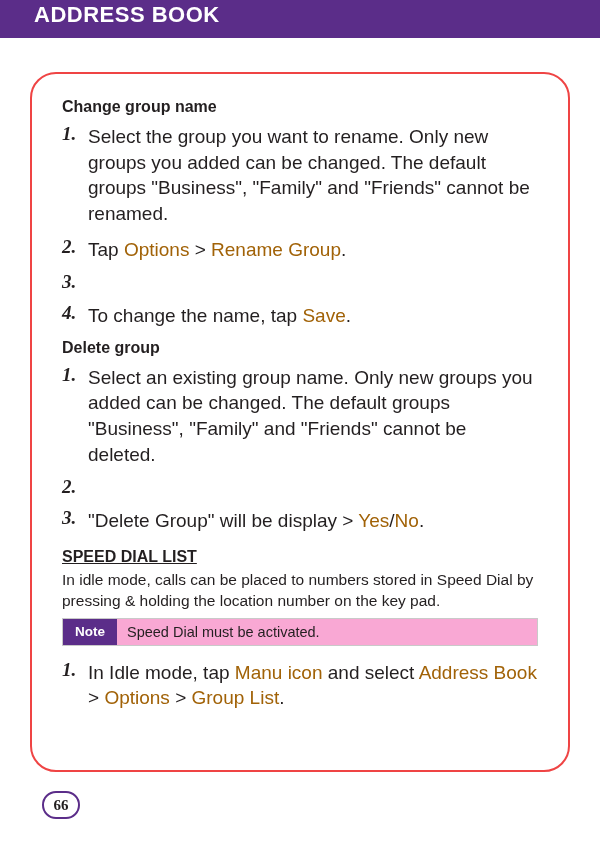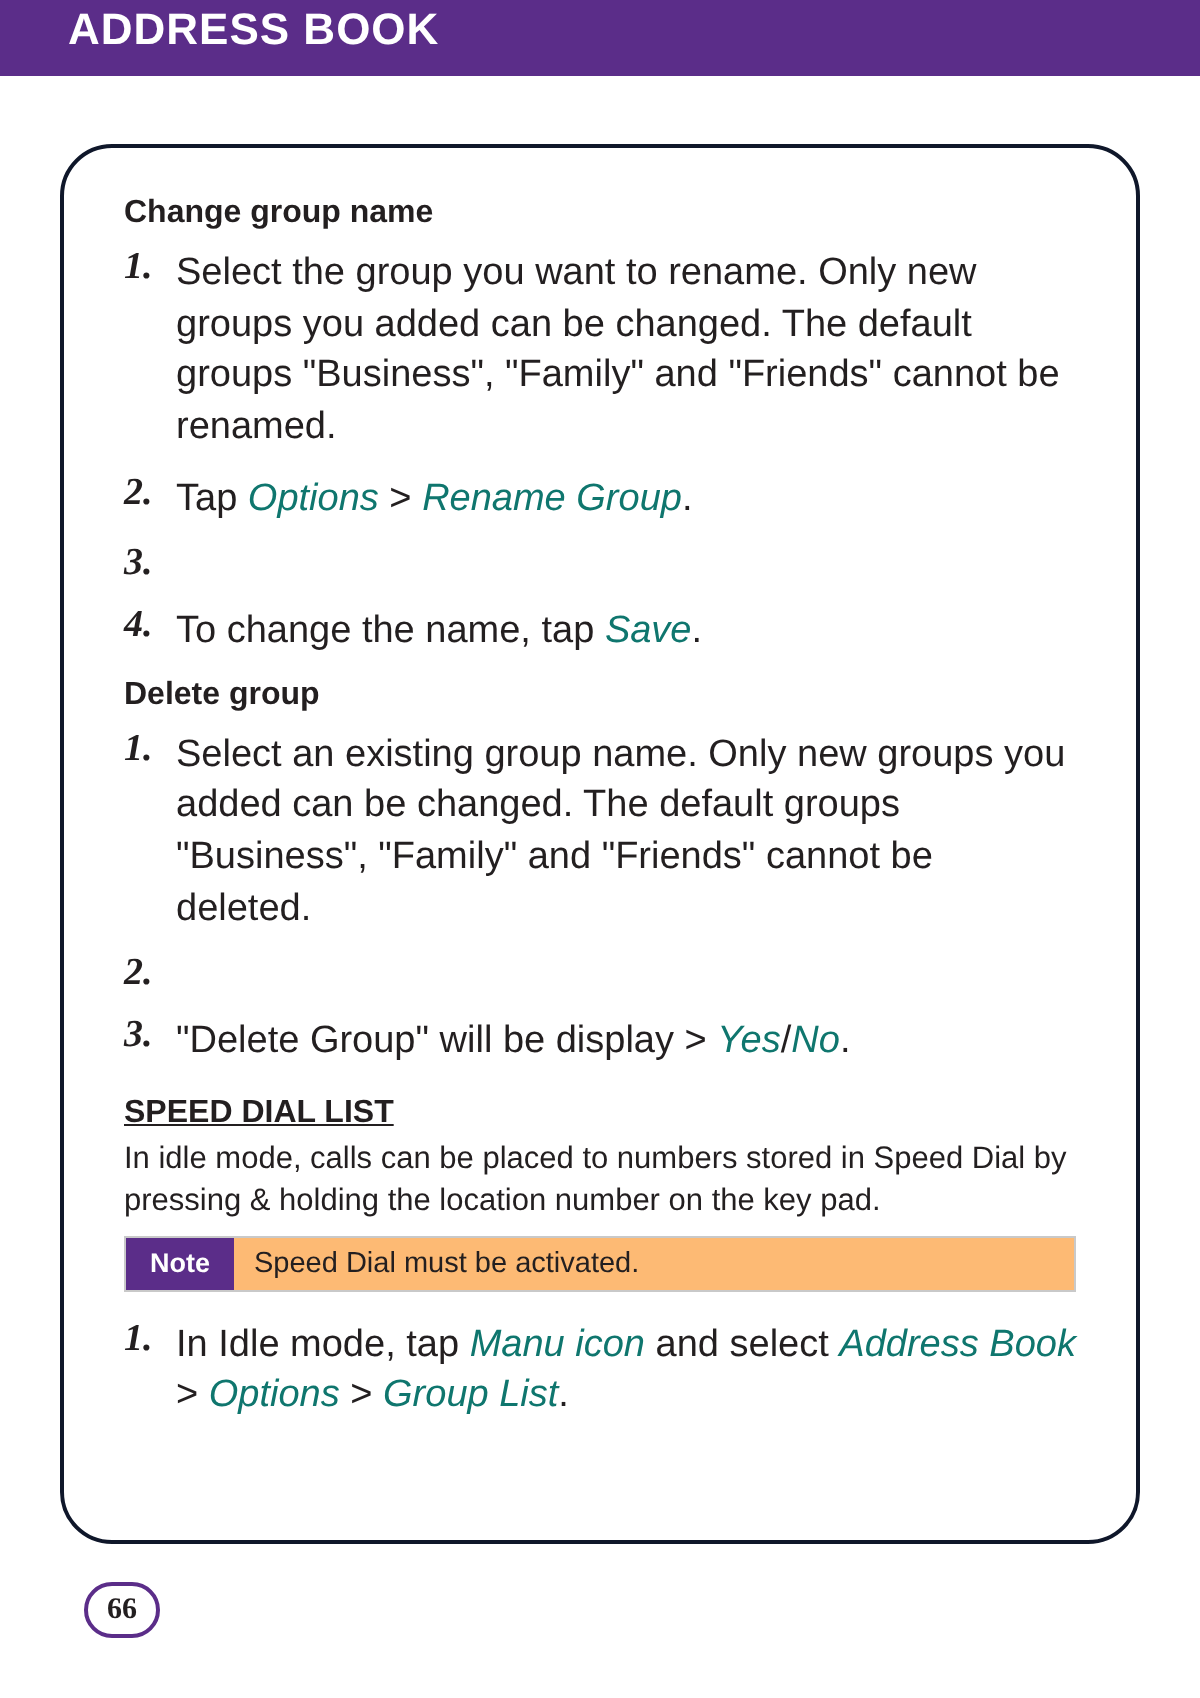--- a/index.html
+++ b/index.html
@@ -11,21 +11,21 @@
     color: #fff;
     font-weight: bold;
     font-size: 22px;
     letter-spacing: 0.5px;
     padding: 2px 0 10px 34px;
     font-family: Arial, Helvetica, sans-serif;
   }
 
   .content-frame {
     margin: 34px 30px 0 30px;
-    border: 2px solid #0f172a;
+    border: 2px solid #ef4444;
     border-radius: 26px;
     padding: 24px 30px 34px 30px;
     height: 700px;
     position: relative;
   }
 
   .sec-heading {
     font-weight: bold;
     font-size: 16px;
     margin-bottom: 8px;
@@ -46,40 +46,40 @@
     flex-shrink: 0;
     line-height: 1.1;
   }
   .step-body {
     font-size: 19px;
     line-height: 1.35;
     font-family: "Myriad Pro", "Segoe UI", Arial, sans-serif;
     font-stretch: condensed;
     color: #231f20;
   }
-  .step-body .ui { color: #0f766e; font-style: italic; }
+  .step-body .ui { color: #a16207; }
 
   .topic {
     font-weight: bold;
     font-size: 16px;
     text-decoration: underline;
     margin-top: 14px;
     margin-bottom: 4px;
     font-family: Arial, Helvetica, sans-serif;
   }
   .topic-intro {
     font-size: 15.5px;
     line-height: 1.35;
   }
 
   .note-box {
     display: flex;
     align-items: stretch;
     border: 1px solid #c9c9c9;
-    background: #fdba74;
+    background: #f9a8d4;
     margin: 6px 0 14px 0;
   }
   .note-label {
     background: #5b2d89;
     color: #fff;
     font-weight: bold;
     font-size: 13.5px;
     padding: 5px 12px;
     display: flex;
     align-items: center;

